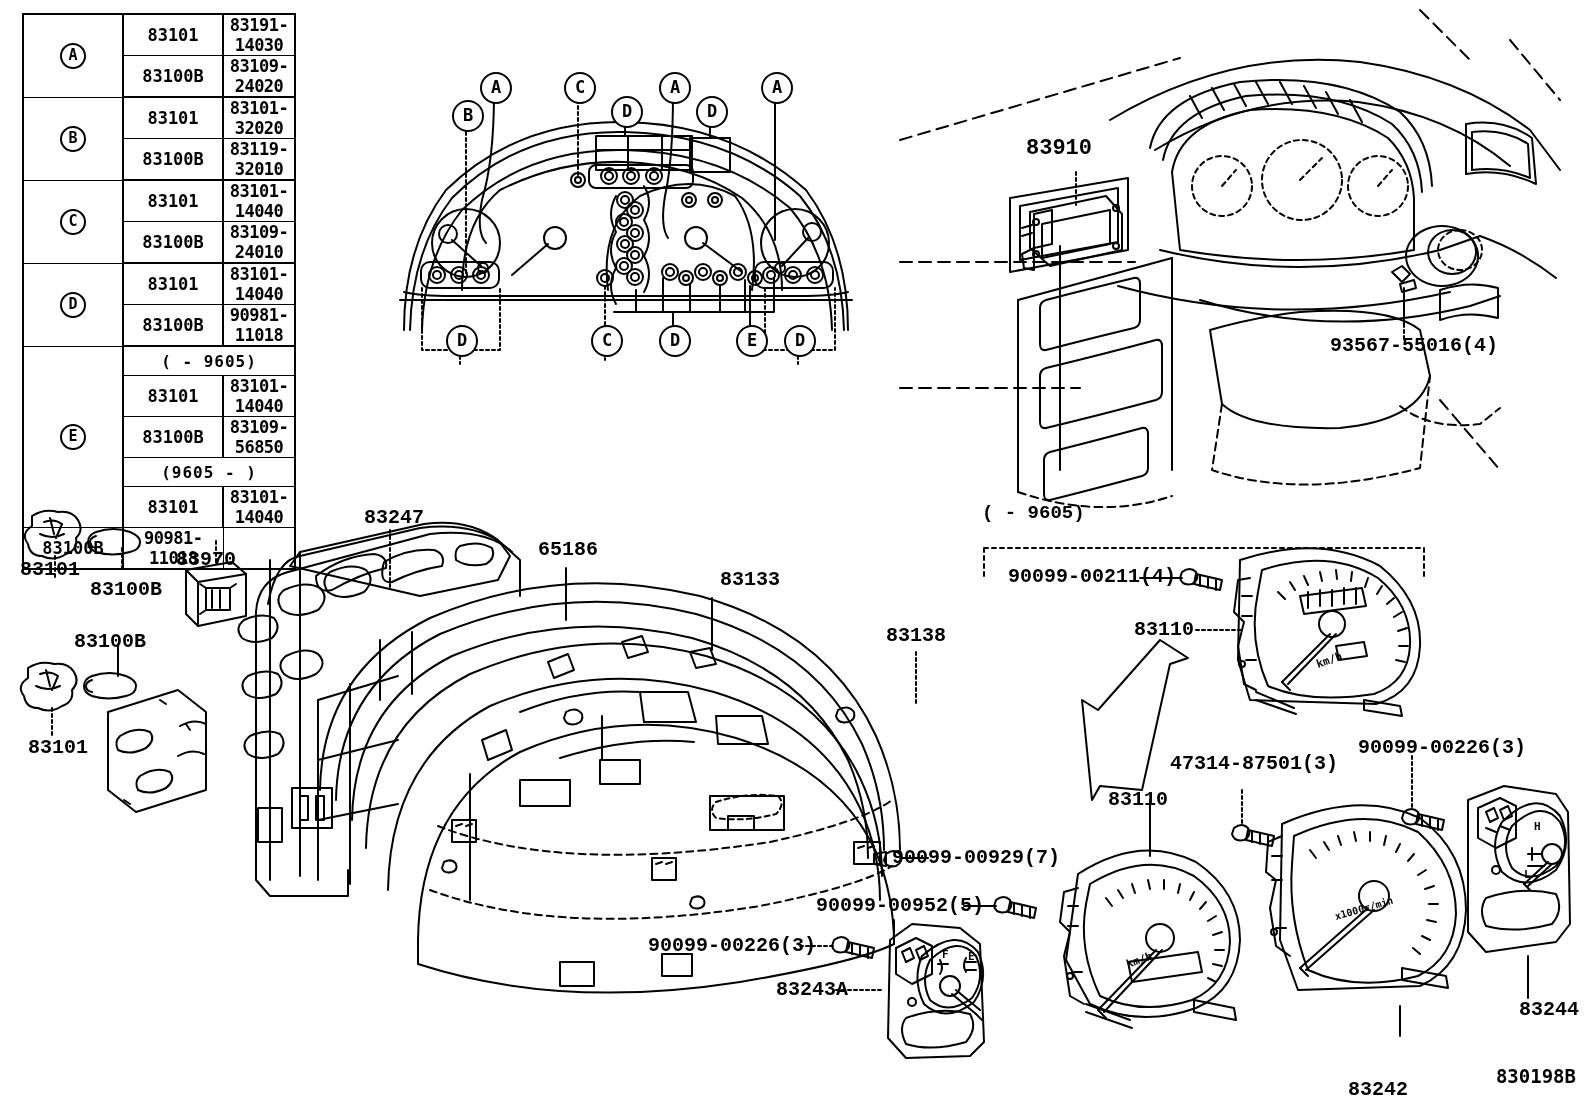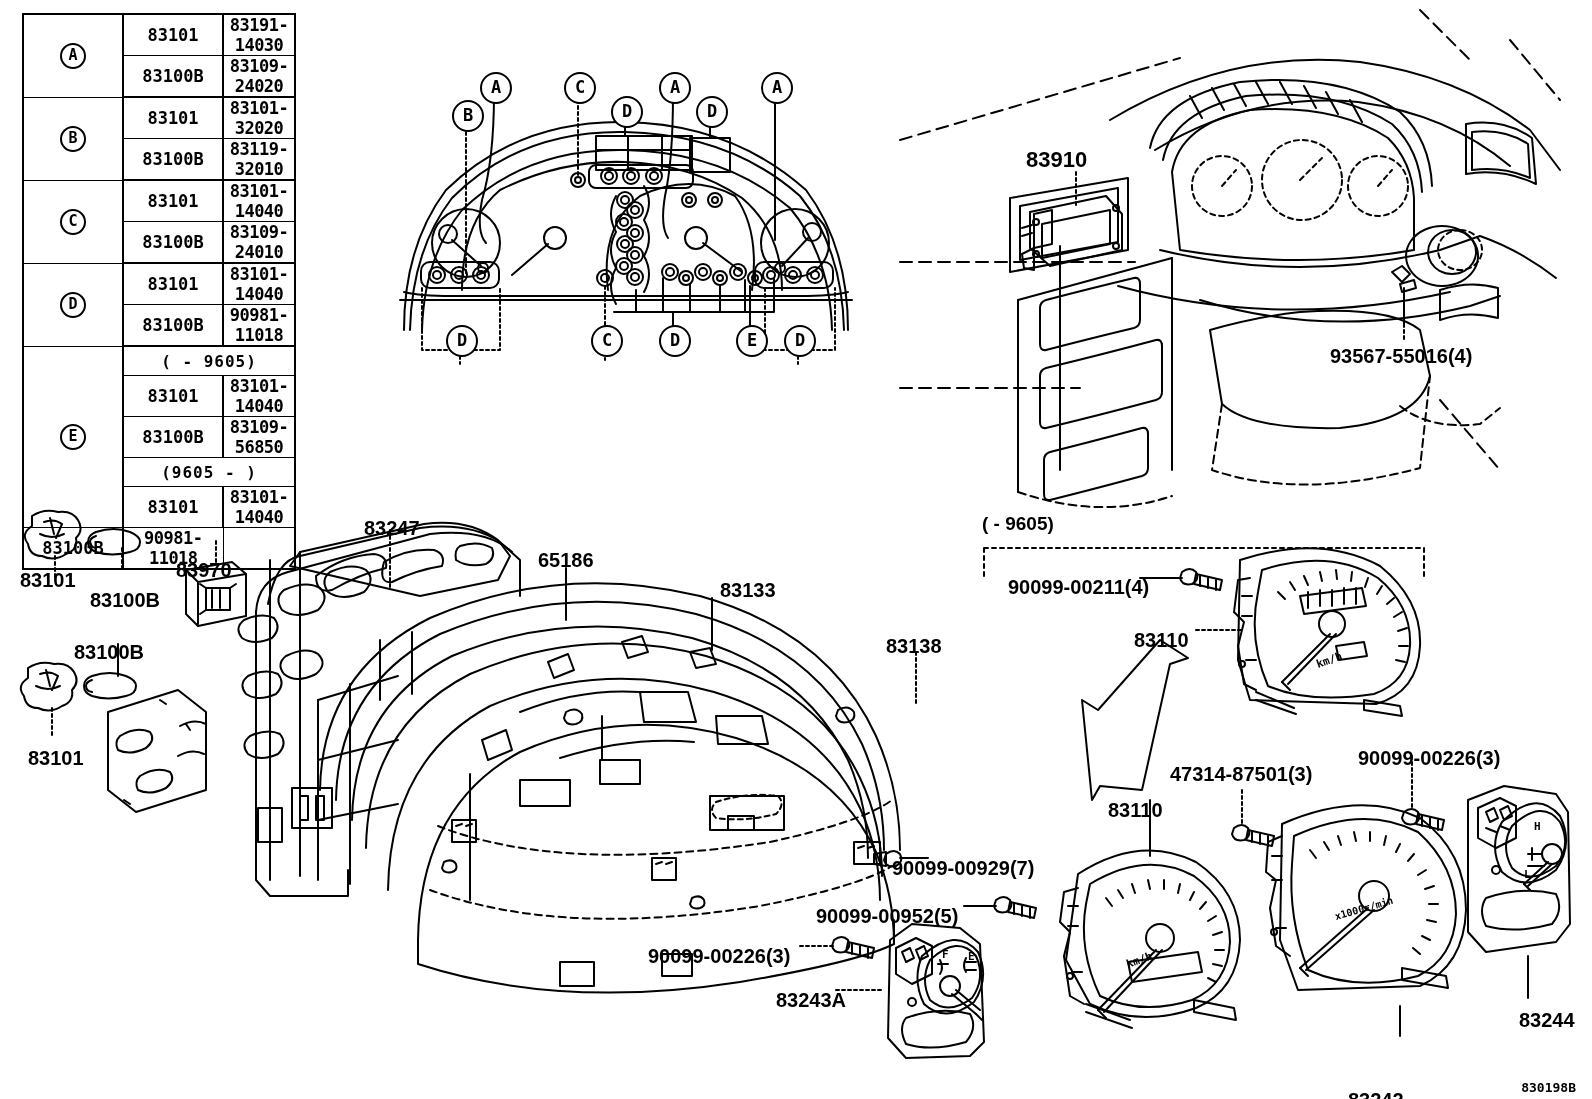--- a/index.html
+++ b/index.html
@@ -1,42 +1,42 @@
 <!DOCTYPE html>
 <html><head>
 <meta charset="utf-8">
 <style>
   html,body{margin:0;padding:0;background:#fff;}
   body{width:1592px;height:1099px;position:relative;overflow:hidden;
        font-family:"DejaVu Sans Mono","Liberation Mono",monospace;color:#000;}
   .stage{position:absolute;left:0;top:0;width:1592px;height:1099px;}
   svg{position:absolute;left:0;top:0;}
-  .lbl{position:absolute;font-family:Liberation Sans, sans-serif;
-       font-weight:bold;color:#000;white-space:nowrap;letter-spacing:0px;margin-top:11px;}
+  .lbl{position:absolute;font-family:Liberation Mono, monospace;
+       font-weight:bold;color:#000;white-space:nowrap;letter-spacing:0px;}
   .lbl-22{font-size:22px;}
   .lbl-20{font-size:20px;}
   .lbl-19{font-size:19px;}
   
   #parts-table{position:absolute;left:22px;top:13px;width:274px;border:2px solid #000;
      border-collapse:collapse;background:#fff;}
   #parts-table td{border:1px solid #000;padding:0;height:28px;text-align:center;
      font-family:"DejaVu Sans Mono","Liberation Mono",monospace;}
   #parts-table td.grp{width:34px;border-right:2px solid #000;font-size:17px;}
   #parts-table td.k{width:98px;font-weight:bold;font-size:17px;border-right:2px solid #000;}
   #parts-table td.v{font-size:17px;font-weight:bold;letter-spacing:-0.5px;}
   #parts-table td.note{font-size:16px;font-weight:bold;letter-spacing:1px;}
   #parts-table tr.secbot td{border-bottom:2px solid #000;}
   .circ{display:inline-block;width:22px;height:22px;line-height:21px;border:2px solid #000;
         border-radius:50%;font-size:15px;font-weight:bold;text-align:center;
         font-family:"DejaVu Sans Mono","Liberation Mono",monospace;}
   
   .callout{position:absolute;width:28px;height:28px;border:2.5px solid #000;border-radius:50%;
      background:#fff;text-align:center;line-height:27px;font-size:17px;font-weight:bold;
      font-family:"DejaVu Sans Mono","Liberation Mono",monospace;z-index:5;}
-  .diagid{position:absolute;right:16px;bottom:4px;font-size:13px;font-weight:bold;
+  .diagid{position:absolute;right:16px;bottom:12px;font-size:19px;font-weight:bold;
      font-family:"DejaVu Sans Mono","Liberation Mono",monospace;letter-spacing:0px;}
 </style>
 </head>
 <body>
 
 <div class="stage">
 
   <table id="parts-table">
     <tbody>
       <tr>

